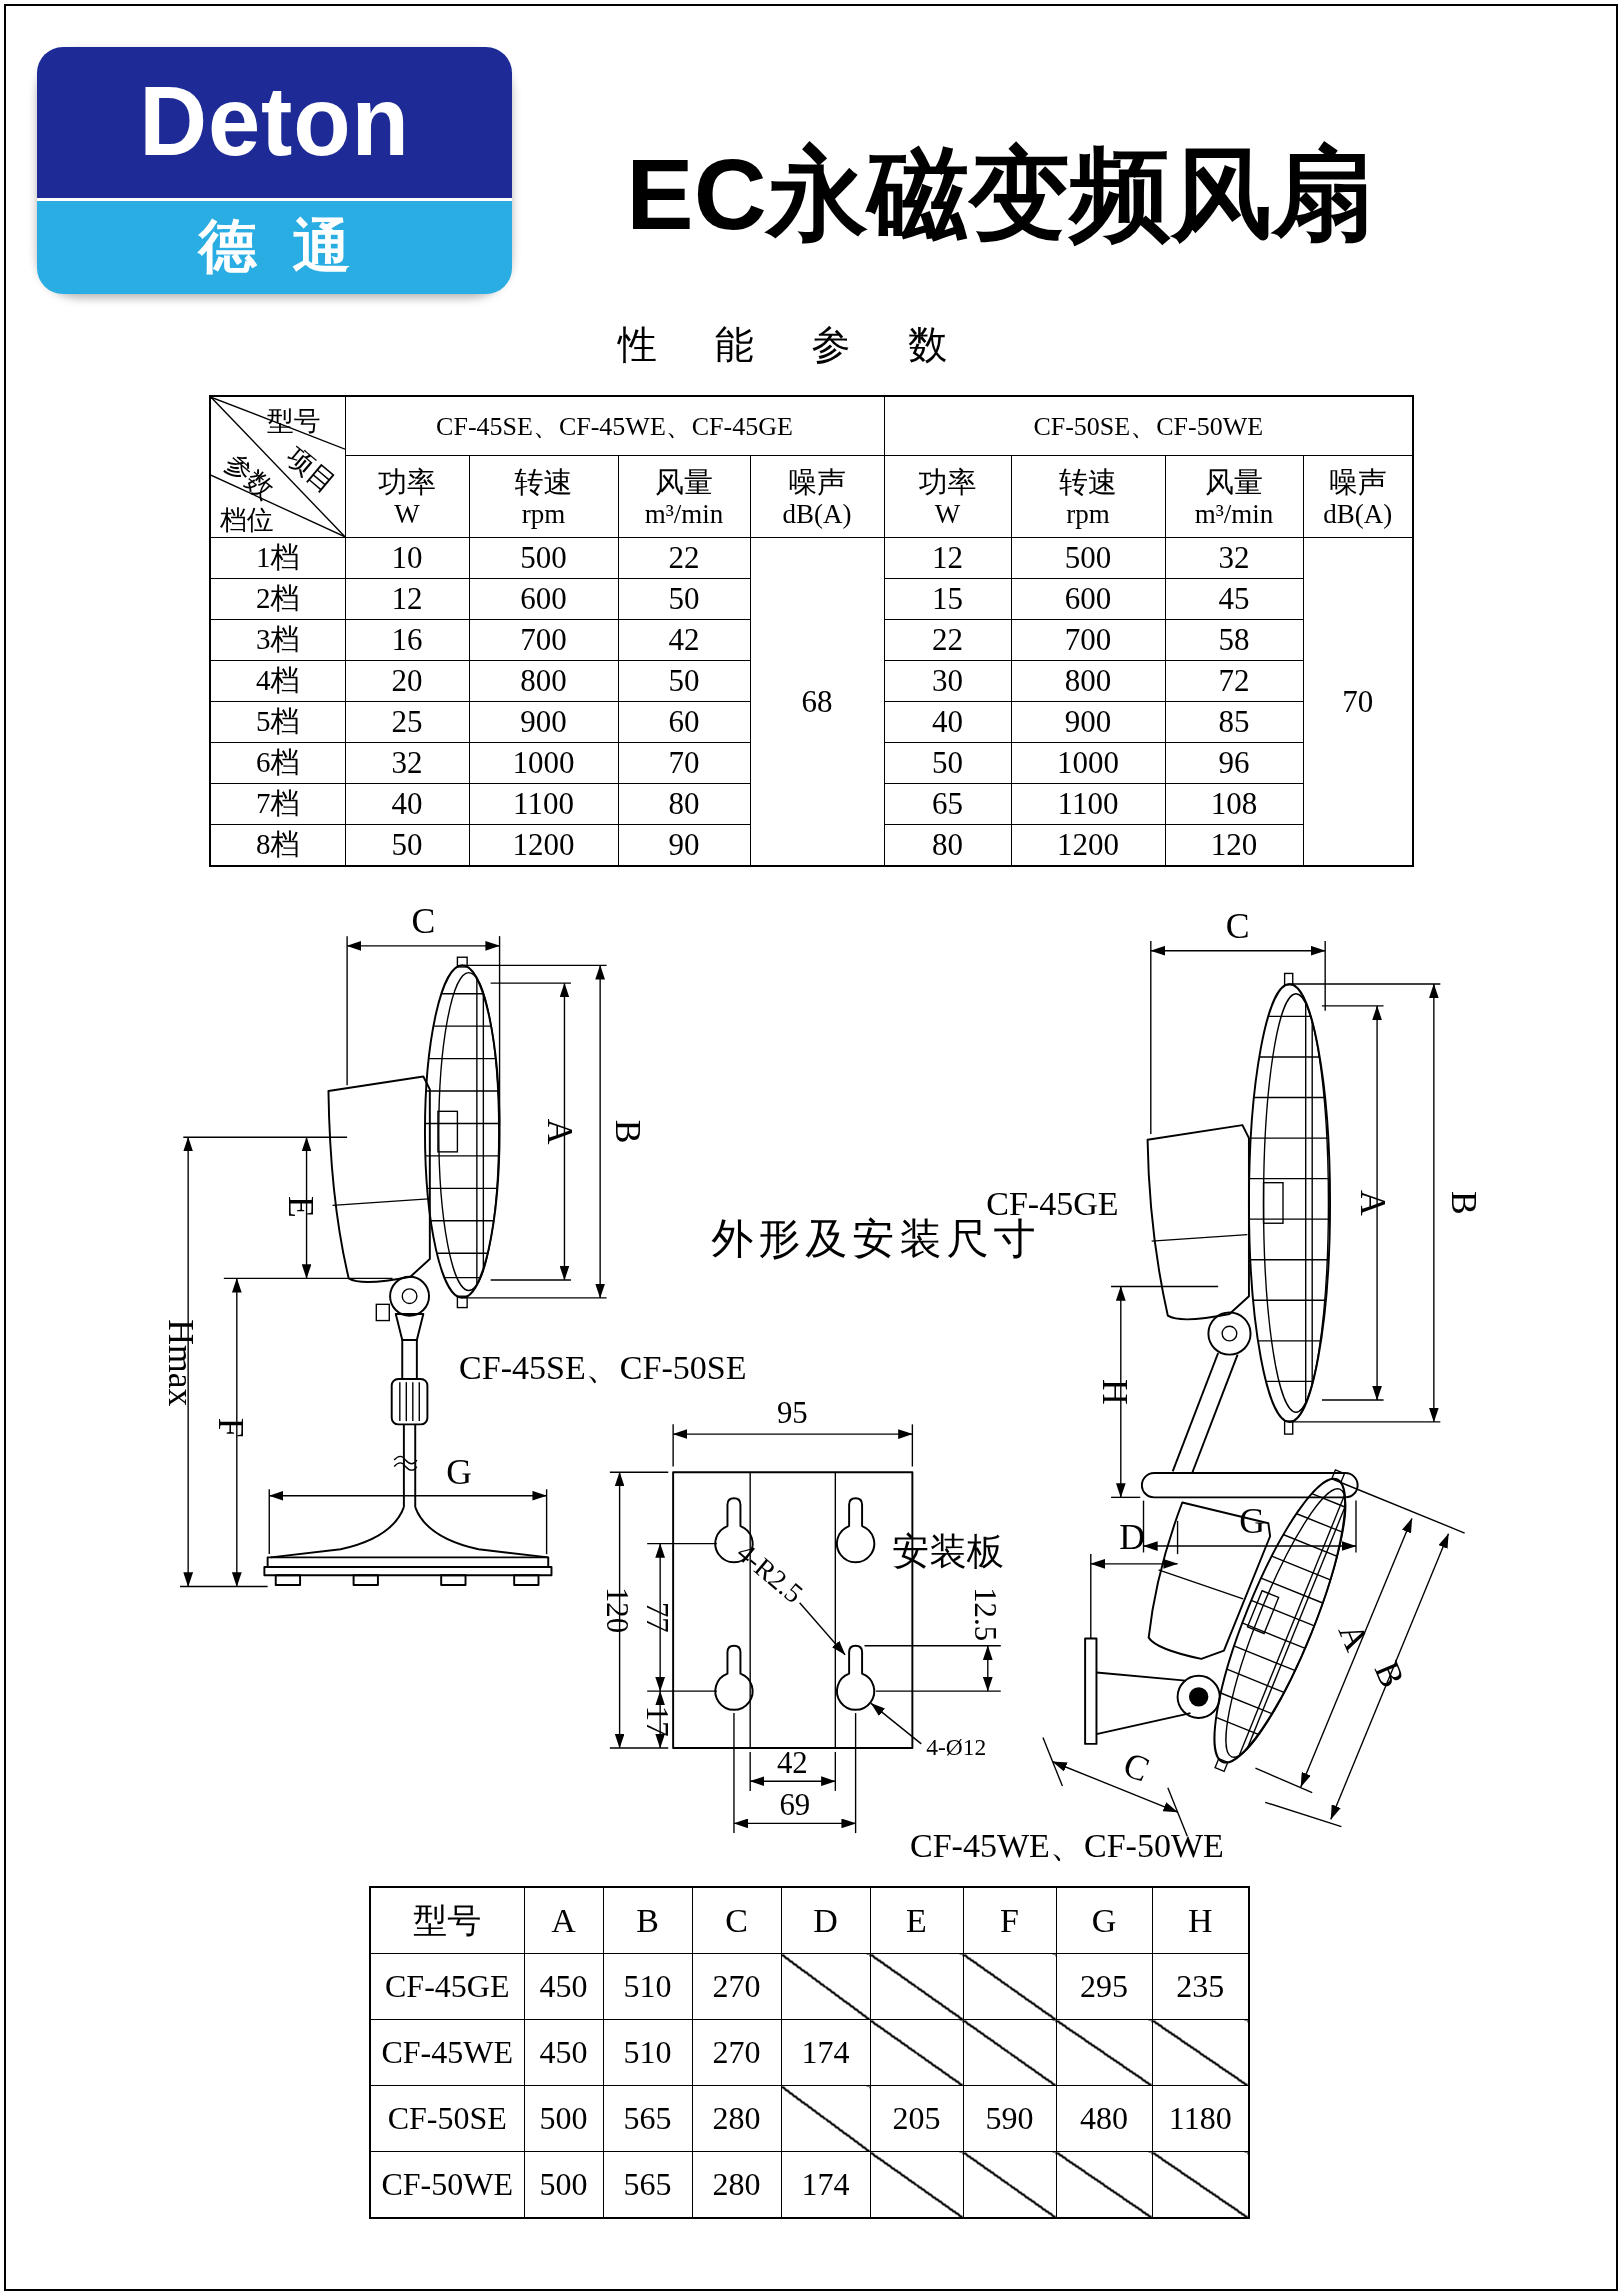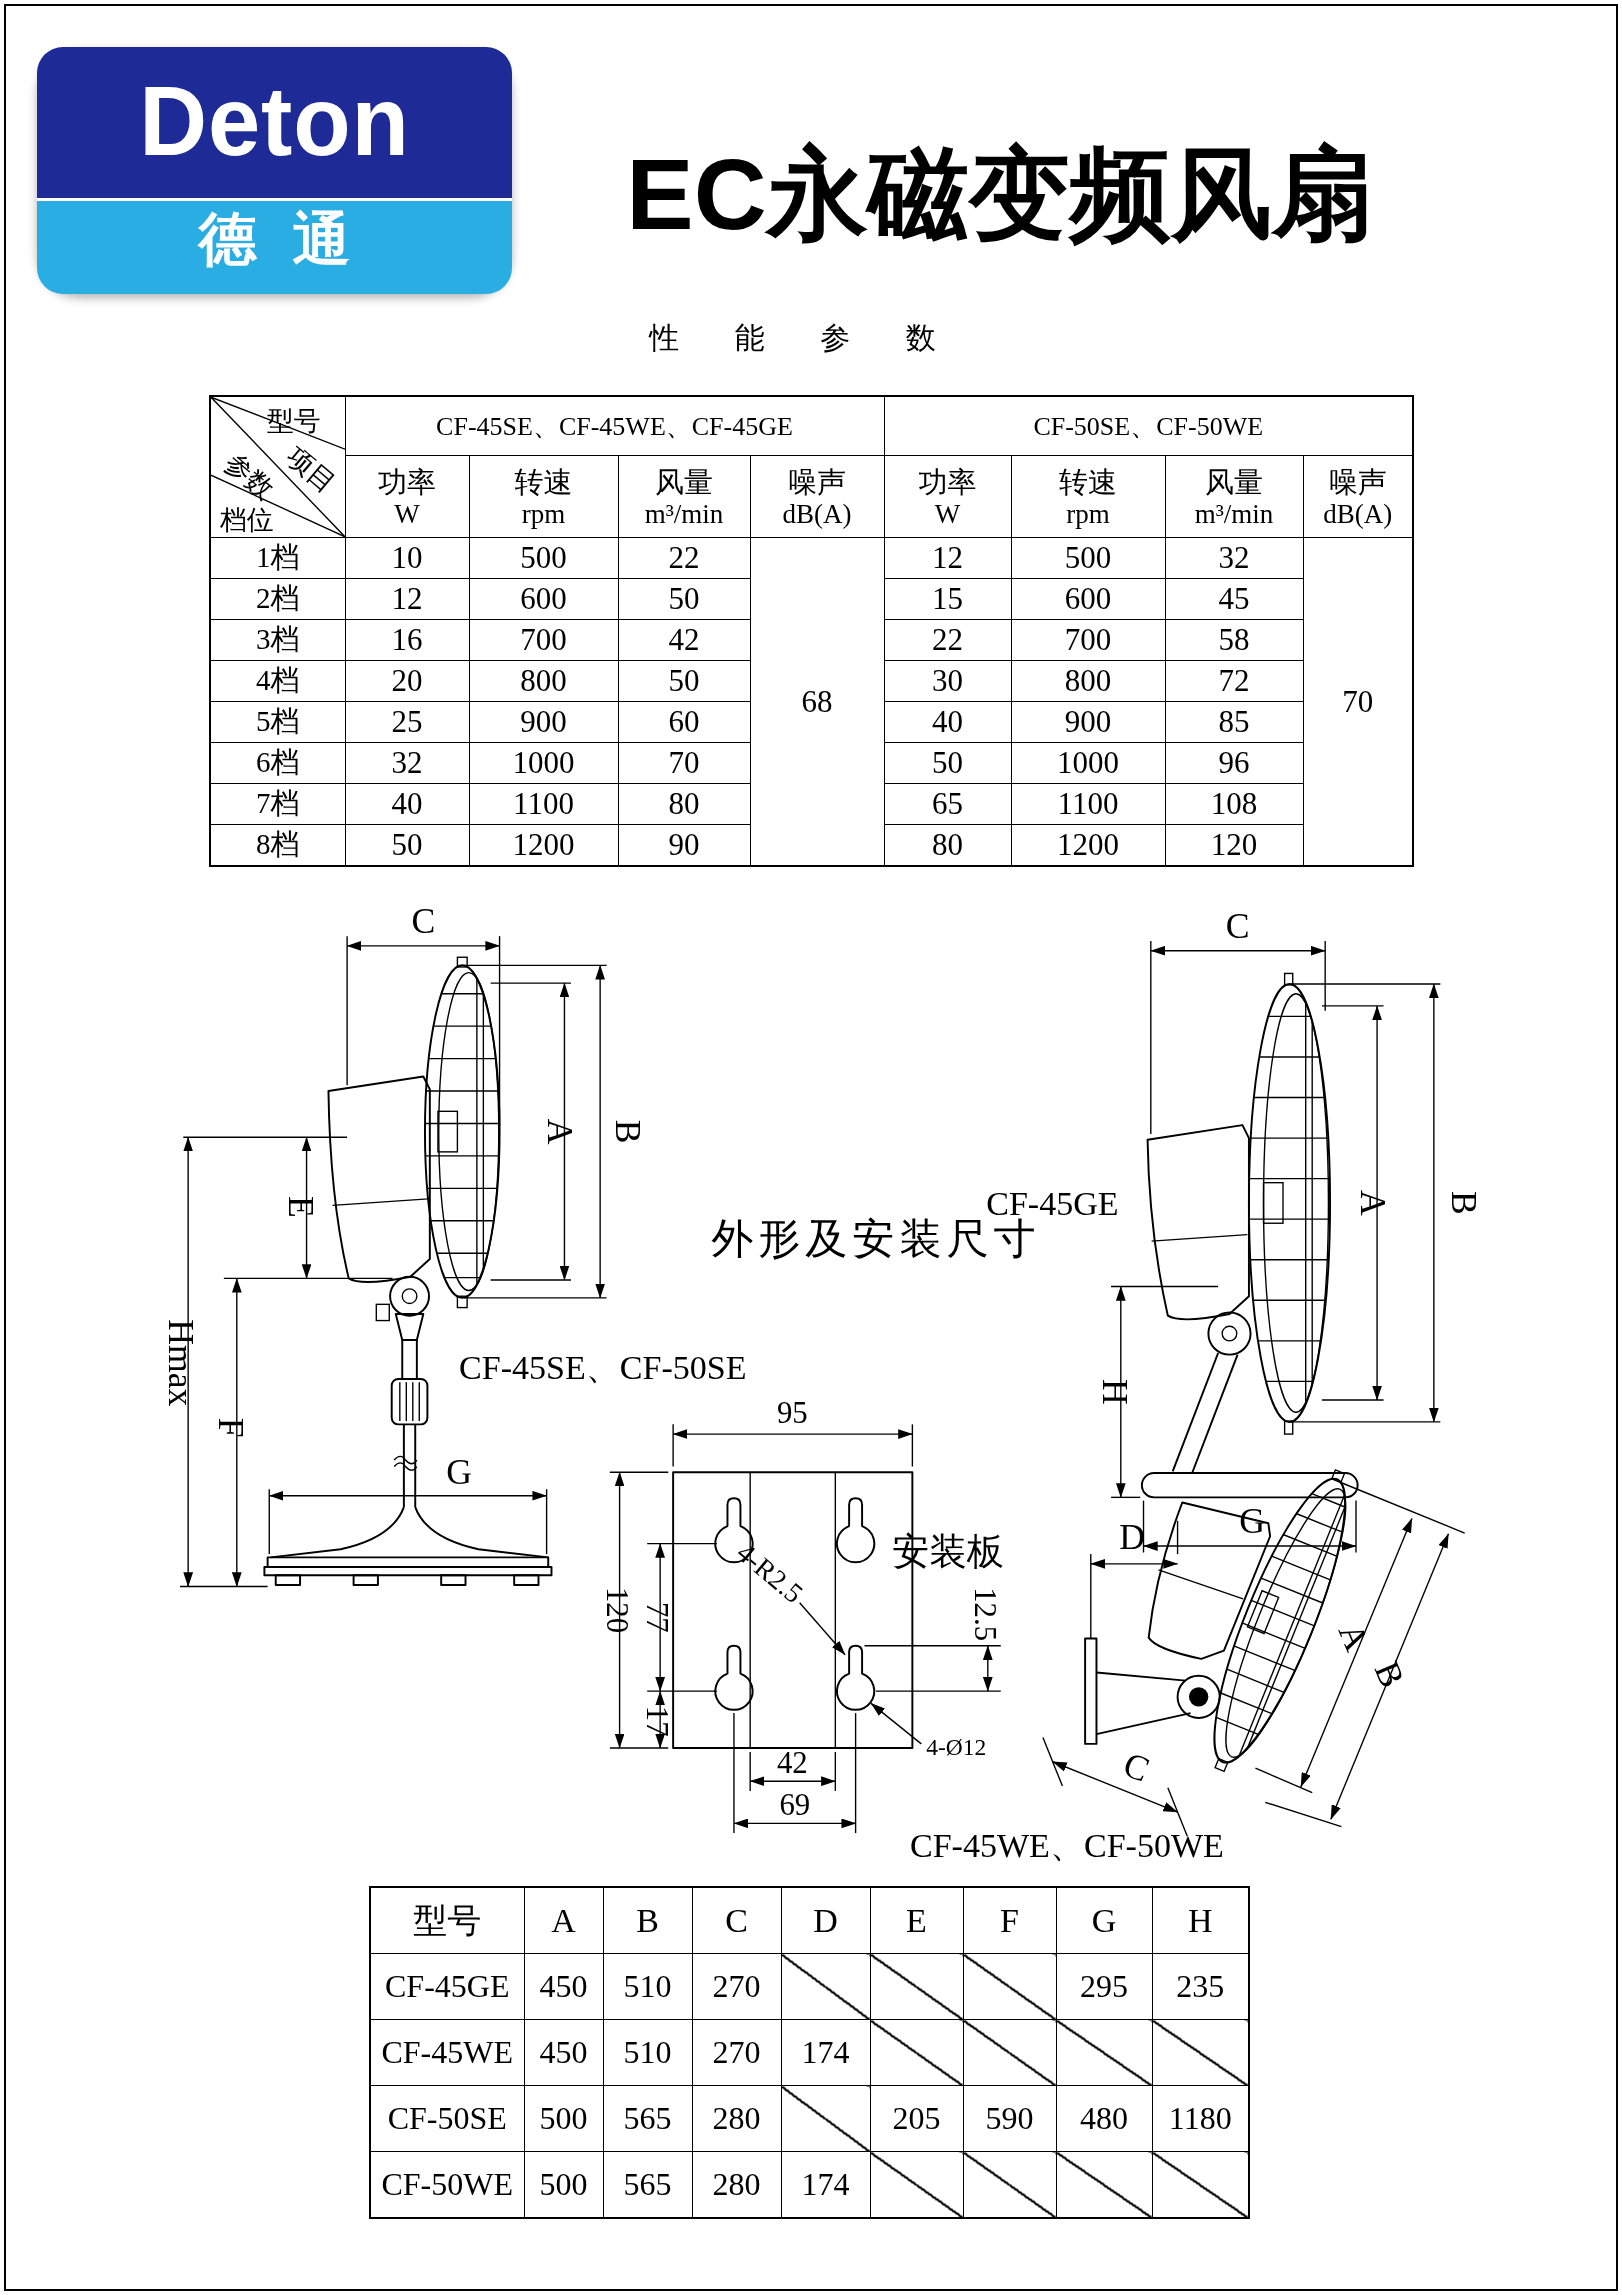--- a/index.html
+++ b/index.html
@@ -8,29 +8,29 @@
   .frame{position:absolute;inset:4px;border:2.4px solid #000;pointer-events:none;}
 
   
   .logo{position:absolute;left:37px;top:47px;width:475px;height:247px;border-radius:42px;
         background:linear-gradient(150deg,#fafbfc 0%,#c9cdd2 18%,#8f959b 45%,#e3e6e9 72%,#969ca3 100%);
         padding:0;box-sizing:border-box;box-shadow:0 4px 9.7px rgba(0,0,0,.3);}
   .logo-inner{width:100%;height:100%;border-radius:26px;overflow:hidden;display:flex;flex-direction:column;}
   .logo-top{flex:1.62;background:#1e2b96;display:flex;align-items:center;justify-content:center;}
   .logo-top span{color:#fff;font-family:"Liberation Sans",sans-serif;font-weight:bold;font-size:94px;
         letter-spacing:0.8px;transform:scaleY(1.04);}
-  .logo-bottom{flex:1;background:#29ade3;border-top:3.2px solid #fff;display:flex;align-items:flex-start;justify-content:center;}
+  .logo-bottom{flex:1;background:#29ade3;border-top:3.2px solid #fff;display:flex;align-items:center;justify-content:center;}
   .logo-bottom span{color:#fff;font-family:"Liberation Sans",sans-serif;font-weight:bold;font-size:58px;
         letter-spacing:36px;padding-left:36px;}
 
   
   .title{position:absolute;left:594px;top:128px;width:811px;text-align:center;
          font-family:"Liberation Sans",sans-serif;font-weight:bold;font-size:101px;white-space:nowrap;}
-  .subtitle{position:absolute;left:387px;top:318px;width:811px;text-align:center;
-         font-size:30px;letter-spacing:24px;padding-left:24px;box-sizing:border-box;white-space:nowrap;}
+  .subtitle{position:absolute;left:377px;top:318px;width:811px;text-align:center;
+         font-size:39px;letter-spacing:24px;padding-left:24px;box-sizing:border-box;white-space:nowrap;}
 
   
   table{border-collapse:collapse;table-layout:fixed;}
   .perf{position:absolute;left:209px;top:395px;width:1204px;border:2.4px solid #000;}
   .perf td{border:1.6px solid #000;text-align:center;vertical-align:middle;padding:0;}
   .perf .group td,.perf td.group-c{font-size:26px;}
   .perf tr.gr{height:58px;}
   .perf tr.sub{height:79px;}
   .perf tr.dr{height:41px;}
   .hn{font-size:29px;line-height:1.2;}

